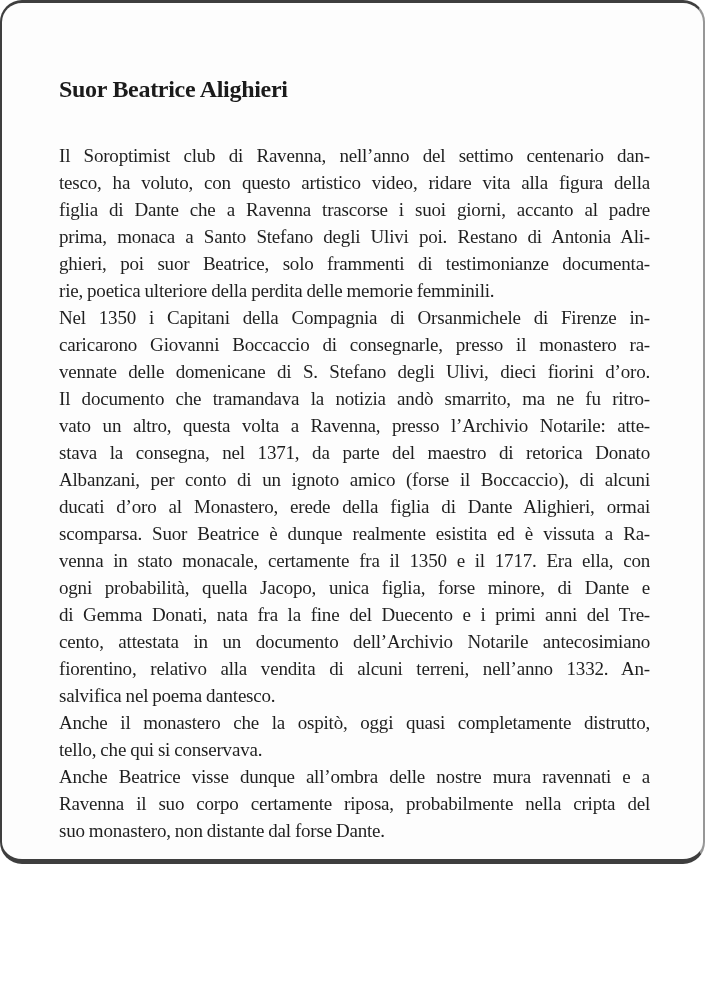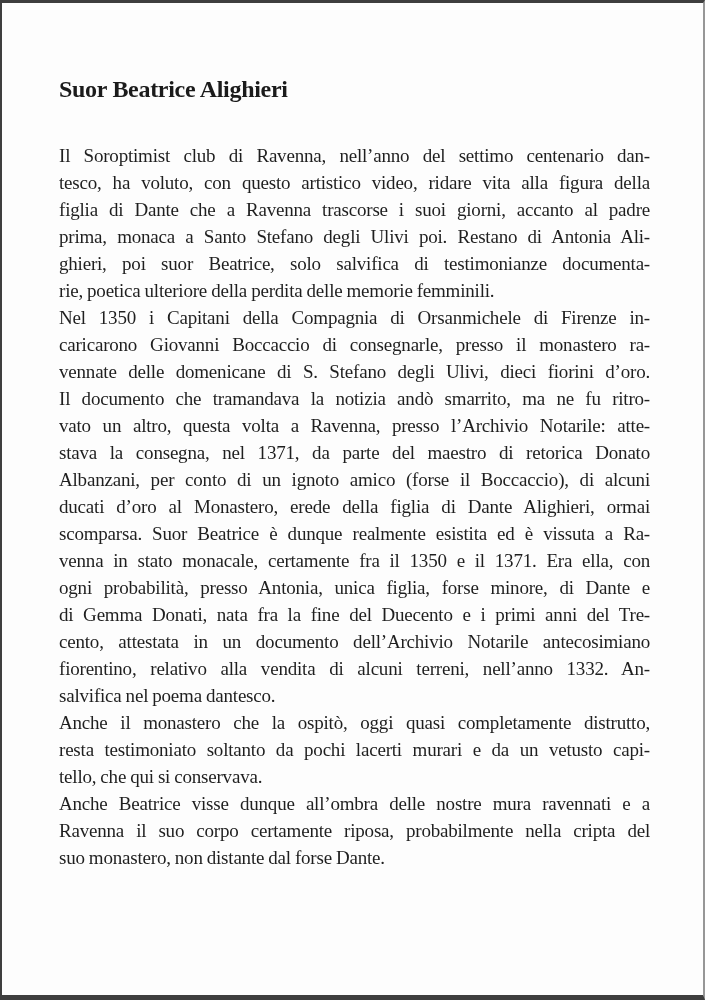--- a/index.html
+++ b/index.html
@@ -10,27 +10,28 @@
   body {
     width: 705px;
     height: 1000px;
     position: relative;
     overflow: hidden;
   }
   .page {
     position: absolute;
     left: 0; top: 0;
     width: 705px;
-    height: 1000px;
+    height: 864px;
     box-sizing: border-box;
     background: var(--bg, #fdfdfd);
     border-top: 3px solid var(--frame-dark, #3e3e3e);
     border-bottom: 5px solid var(--frame-dark, #3e3e3e);
     border-left: 2px solid var(--frame-dark, #4a4a4a);
     border-right: 2px solid var(--frame-light, #979797);
+    border-radius: 22px;
   }
   .page-title {
     position: absolute;
     left: 57px;
     top: 56px;
     width: 591px;
     font-family: "Liberation Serif", "DejaVu Serif", serif;
     font-weight: bold;
     font-size: 24px;
     line-height: 28px;
@@ -61,37 +62,36 @@
 </head>
 <body>
 
 <div class="page">
   <h1 class="page-title">Suor Beatrice Alighieri</h1>
   <div class="body-text">
       <div class="text-line">Il Soroptimist club di Ravenna, nell’anno del settimo centenario dan-</div>
       <div class="text-line">tesco, ha voluto, con questo artistico video, ridare vita alla figura della</div>
       <div class="text-line">figlia di Dante che a Ravenna trascorse i suoi  giorni, accanto al padre</div>
       <div class="text-line">prima,  monaca a Santo Stefano degli Ulivi poi. Restano di Antonia Ali-</div>
-      <div class="text-line">ghieri, poi suor Beatrice, solo salvifica di testimonianze  documenta-</div>
+      <div class="text-line">ghieri, poi suor Beatrice, solo frammenti di testimonianze  documenta-</div>
       <div class="text-line para-last">rie, poetica ulteriore della perdita delle memorie femminili.</div>
       <div class="text-line">Nel 1350 i Capitani della Compagnia di Orsanmichele di Firenze in-</div>
       <div class="text-line">caricarono Giovanni Boccaccio di consegnarle, presso il monastero ra-</div>
       <div class="text-line">vennate delle domenicane di S. Stefano degli Ulivi, dieci fiorini d’oro.</div>
       <div class="text-line">Il documento che tramandava la notizia andò smarrito, ma ne fu ritro-</div>
       <div class="text-line">vato un altro, questa volta a Ravenna, presso l’Archivio Notarile: atte-</div>
       <div class="text-line">stava la consegna, nel 1371, da parte del maestro di retorica Donato</div>
       <div class="text-line">Albanzani, per conto di un ignoto amico (forse il Boccaccio), di alcuni</div>
       <div class="text-line">ducati d’oro al Monastero, erede della figlia di Dante Alighieri, ormai</div>
       <div class="text-line">scomparsa. Suor Beatrice è dunque realmente esistita ed è vissuta a Ra-</div>
-      <div class="text-line">venna in stato monacale, certamente fra il 1350 e il 1371. Era ella, con</div>
-      <div class="text-line">ogni probabilità, presso Antonia, unica figlia, forse minore, di Dante e</div>
+      <div class="text-line">venna in stato monacale, certamente fra il 1350 e il 1717. Era ella, con</div>
+      <div class="text-line">ogni probabilità, quella Jacopo, unica figlia, forse minore, di Dante e</div>
       <div class="text-line">di Gemma Donati, nata fra la fine del Duecento e i primi anni del Tre-</div>
       <div class="text-line">cento, attestata in un documento dell’Archivio Notarile antecosimiano</div>
       <div class="text-line">fiorentino, relativo alla vendita di alcuni terreni, nell’anno 1332. An-</div>
       <div class="text-line para-last">salvifica nel poema dantesco.</div>
       <div class="text-line">Anche il monastero che la ospitò, oggi quasi completamente distrutto,</div>
-      <div class="text-line">resta testimoniato soltanto da pochi lacerti murari e da un vetusto capi-</div>
       <div class="text-line para-last">tello, che qui si conservava.</div>
       <div class="text-line">Anche Beatrice visse dunque all’ombra delle nostre mura ravennati e a</div>
       <div class="text-line">Ravenna il suo corpo certamente riposa, probabilmente nella cripta del</div>
       <div class="text-line para-last">suo monastero, non distante dal forse Dante.</div>
     </div>
 </div>
 
 </body></html>

